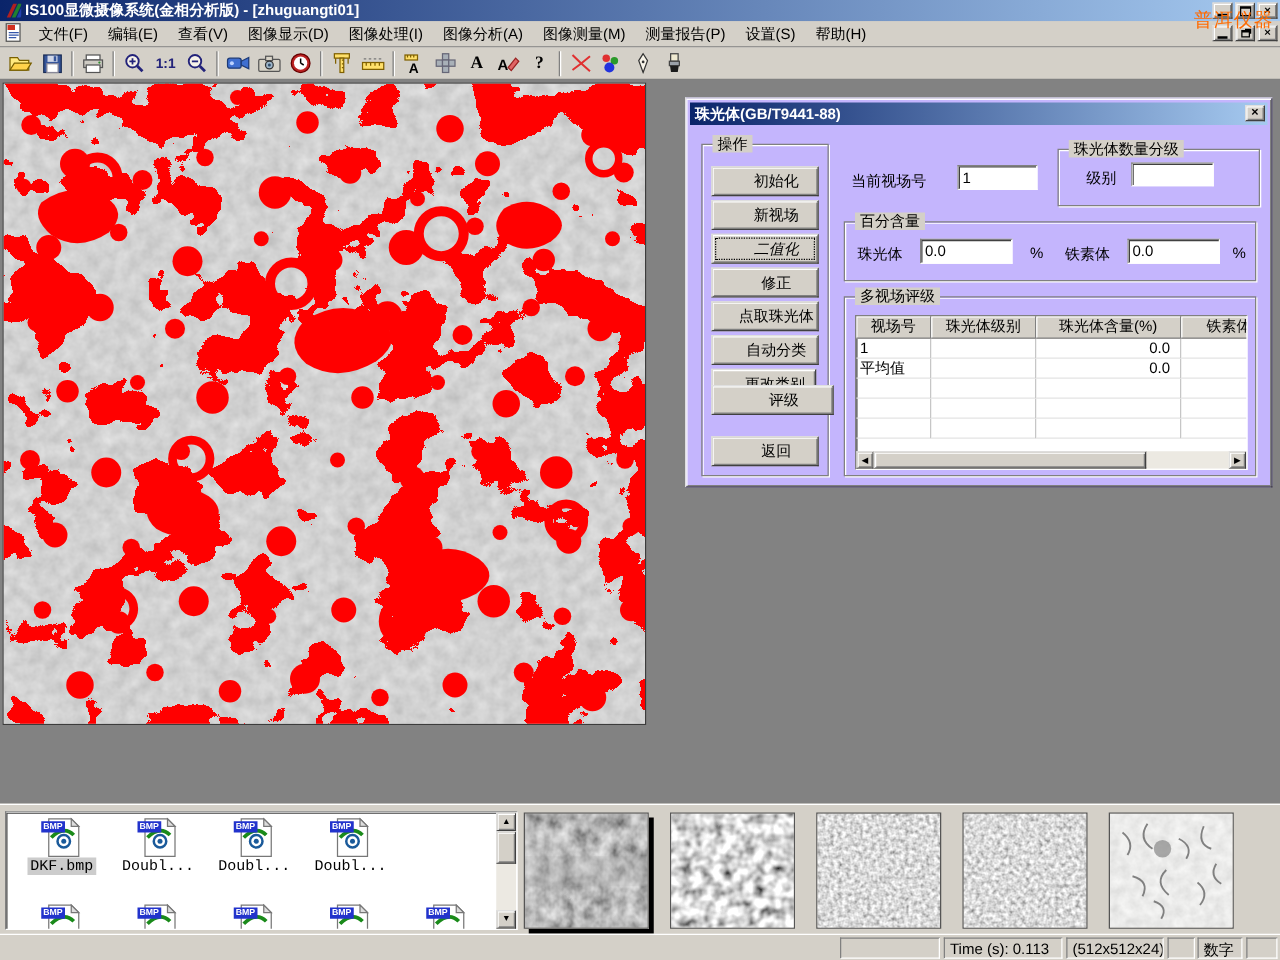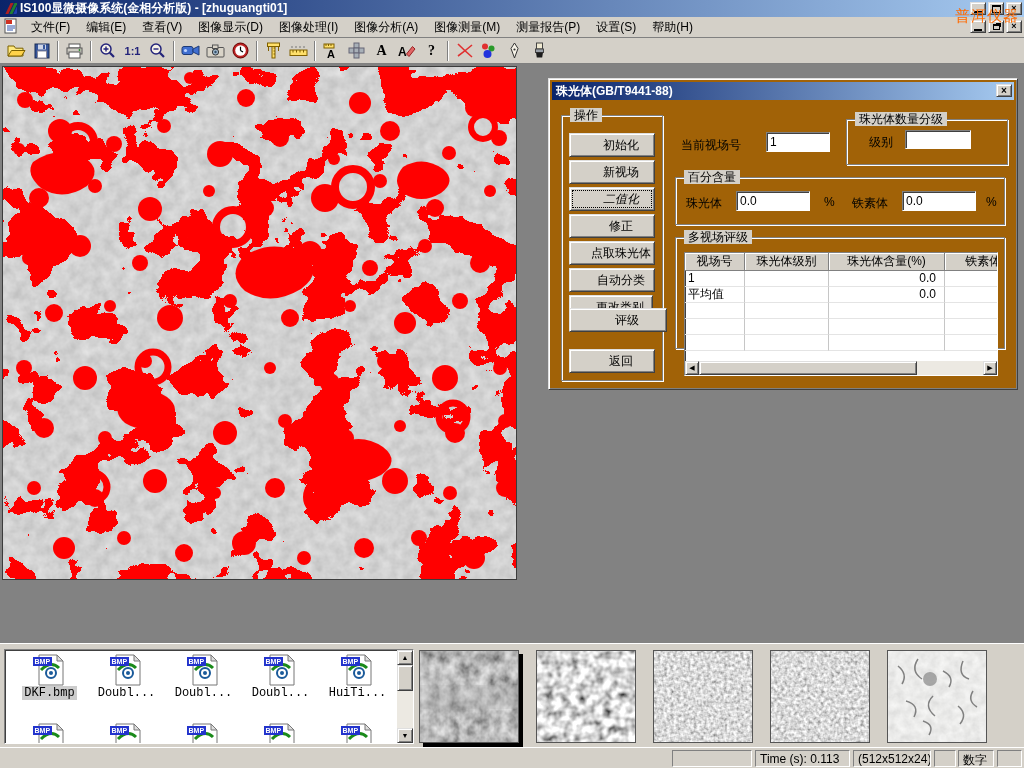--- a/index.html
+++ b/index.html
@@ -28,21 +28,21 @@
   
   .toolbar { left:0; top:38px; width:1024px; height:26px; background:#d4d0c8; display:flex; align-items:center; padding-left:4px; border-bottom:1px solid #808080; }
   .tbtn { width:25px; height:23px; display:flex; align-items:center; justify-content:center; }
   .tsep { width:2px; height:20px; border-left:1px solid #808080; border-right:1px solid #fff; margin:0 3px; }
 
   
   .workspace { left:0; top:64px; width:1024px; height:579px; background:#828282; }
   .micrograph { left:2px; top:2px; width:515px; height:514px; border:1px solid #3c3c3c; background:#aeaeae; }
 
   
-  .dialog { left:548px; top:14px; width:470px; height:312px; background:#a16207; border:1px solid; border-color:#dfdfdf #404040 #404040 #dfdfdf; box-shadow:inset 1px 1px 0 #fff, inset -1px -1px 0 #808080; }
+  .dialog { left:548px; top:14px; width:470px; height:312px; background:#c4b5fd; border:1px solid; border-color:#dfdfdf #404040 #404040 #dfdfdf; box-shadow:inset 1px 1px 0 #fff, inset -1px -1px 0 #808080; }
   .dlgtitle { position:absolute; left:3px; top:3px; right:3px; height:18px; background:linear-gradient(to right,#0a246a,#a6caf0); display:flex; align-items:center; }
   .dlgtitle span { color:#fff; font-weight:bold; font-size:12px; margin-left:4px; }
   .dbtn { background:#d4d0c8; border:1px solid; border-color:#dfdfdf #404040 #404040 #dfdfdf; box-shadow:inset 1px 1px 0 #fff, inset -1px -1px 0 #808080; display:flex; align-items:center; justify-content:center; font-size:12px; white-space:nowrap;padding-left:18px; }
   .dbtn.focused { outline:1px dotted #000; outline-offset:-4px;font-style:italic; }
 
   
   .tblhead { background:#d4d0c8; border-right:1px solid #808080; border-bottom:1px solid #808080; box-shadow:inset 1px 1px 0 #fff; display:flex; align-items:center; justify-content:center; font-size:12px; height:18px; }
   .tblcell { border-right:1px solid #c6c6c6; border-bottom:1px solid #e4e4e4; height:16px; font-size:12px; line-height:15px; }
 
   
@@ -471,21 +471,21 @@
     <div class="abs groupbox" style="left:126px;top:98px;width:330px;height:48px">
       <span class="grouplabel">百分含量</span>
       <span class="abs" style="left:10px;top:17px">珠光体</span>
       <div class="abs field" style="left:60px;top:13px;width:74px;height:20px">0.0</div>
       <span class="abs" style="left:148px;top:17px">%</span>
       <span class="abs" style="left:176px;top:17px">铁素体</span>
       <div class="abs field" style="left:226px;top:13px;width:74px;height:20px">0.0</div>
       <span class="abs" style="left:310px;top:17px">%</span>
     </div>
 
-    <div class="abs groupbox" style="left:126px;top:158px;width:330px;height:112px">
+    <div class="abs groupbox" style="left:126px;top:158px;width:330px;height:144px">
       <span class="grouplabel">多视场评级</span>
 
       <div class="abs sunken" style="left:8px;top:14px;width:314px;height:124px;background:#fff;overflow:hidden">
 
         <div style="display:flex;width:380px">
           <div class="tblhead" style="width:60px">视场号</div>
           <div class="tblhead" style="width:84px">珠光体级别</div>
           <div class="tblhead" style="width:116px">珠光体含量(%)</div>
           <div class="tblhead" style="width:120px">铁素体含量(%)</div>
         </div>
@@ -584,33 +584,20 @@
               <path d="M6 1 h18 l6 6 v24 h-24 Z" fill="#fff" stroke="#777"></path>
               <path d="M24 1 v6 h6 Z" fill="#ddd" stroke="#777"></path>
               <path d="M8 16 q10 -10 18 -2" stroke="#1a8a1a" stroke-width="3" fill="none"></path>
               <circle cx="18" cy="19" r="5" fill="#fff" stroke="#1a5a9a" stroke-width="2"></circle>
               <circle cx="18" cy="19" r="2" fill="#1a5a9a"></circle>
             </svg>
           <span class="abs" style="left:0;top:3px;background:#2233cc;color:#fff;font-size:7px;font-weight:bold;padding:1px 2px">BMP</span>
         </div>
         <span class="fname">Doubl...</span>
       </div>
-      <div style="width:77px;display:flex;flex-direction:column;align-items:center">
-        <div class="bmpicon">
-          <svg width="34" height="32">
-              <path d="M6 1 h18 l6 6 v24 h-24 Z" fill="#fff" stroke="#777"></path>
-              <path d="M24 1 v6 h6 Z" fill="#ddd" stroke="#777"></path>
-              <path d="M8 16 q10 -10 18 -2" stroke="#1a8a1a" stroke-width="3" fill="none"></path>
-              <circle cx="18" cy="19" r="5" fill="#fff" stroke="#1a5a9a" stroke-width="2"></circle>
-              <circle cx="18" cy="19" r="2" fill="#1a5a9a"></circle>
-            </svg>
-          <span class="abs" style="left:0;top:3px;background:#2233cc;color:#fff;font-size:7px;font-weight:bold;padding:1px 2px">BMP</span>
-        </div>
-        <span class="fname">HuiTi...</span>
-      </div>
     </div>
 
     <div class="abs" style="left:6px;top:73px;width:386px;display:flex">
       <div style="width:77px;display:flex;justify-content:center">
           <div class="bmpicon"><svg width="34" height="32">
               <path d="M6 1 h18 l6 6 v24 h-24 Z" fill="#fff" stroke="#777"></path>
               <path d="M24 1 v6 h6 Z" fill="#ddd" stroke="#777"></path>
               <path d="M8 16 q10 -10 18 -2" stroke="#1a8a1a" stroke-width="3" fill="none"></path>
             </svg><span class="abs" style="left:0;top:3px;background:#2233cc;color:#fff;font-size:7px;font-weight:bold;padding:1px 2px">BMP</span></div>
         </div>

